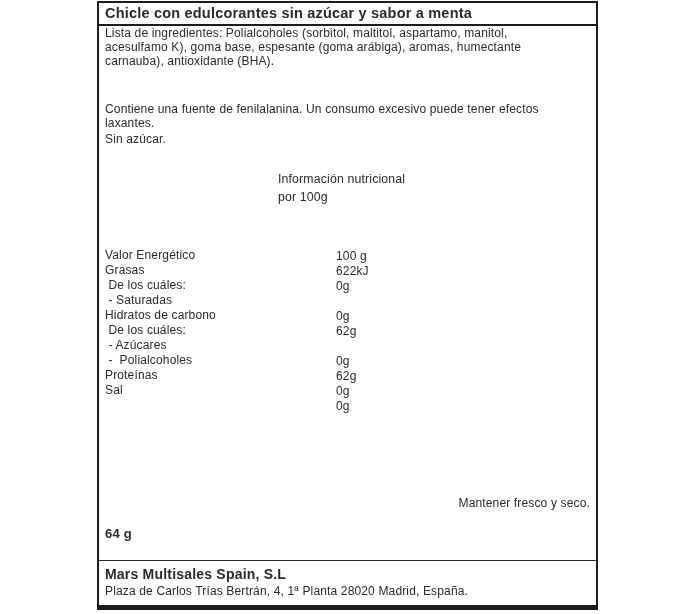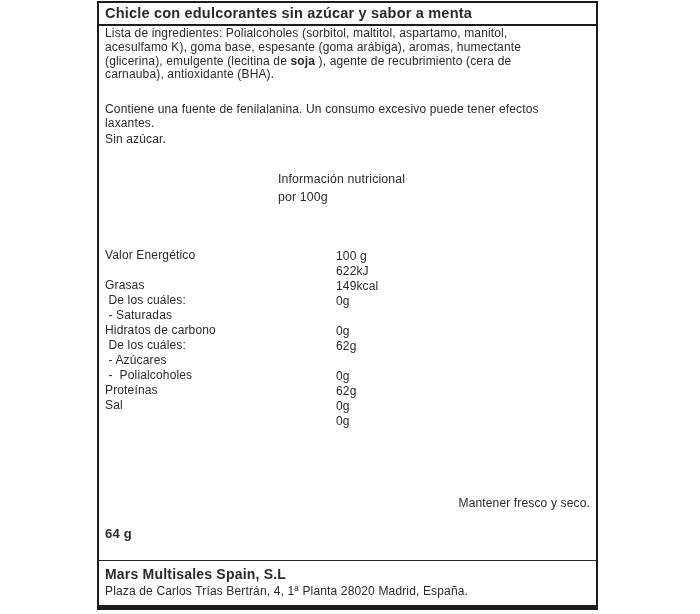--- a/index.html
+++ b/index.html
@@ -127,21 +127,20 @@
 </head>
 <body>
 
 <div class="label-box">
 
   <div class="title-bar">Chicle con edulcorantes sin azúcar y sabor a menta</div>
 
   <div class="para" id="ingredients">
     <div class="line">Lista de ingredientes: Polialcoholes (sorbitol, maltitol, aspartamo, manitol,</div>
     <div class="line">acesulfamo K), goma base, espesante (goma arábiga), aromas, humectante</div>
-    <div class="line"><span>(glicerina), emulgente (lecitina de </span><span class="bold">soja</span><span> ), agente de recubrimiento (cera de</span></div>
     <div class="line">carnauba), antioxidante (BHA).</div>
   </div>
 
   <div class="para" id="sugar-free">
     <div class="line">Sin azúcar.</div>
   </div>
 
   <div class="para" id="warning">
     <div class="line">Contiene una fuente de fenilalanina. Un consumo excesivo puede tener efectos</div>
     <div class="line">laxantes.</div>
@@ -155,24 +154,20 @@
   <div class="ntable">
     <div class="nrow">
         <span class="nlabel"></span>
         <span class="nvalue">100 g</span>
       </div>
     <div class="nrow">
         <span class="nlabel">Valor Energético</span>
         <span class="nvalue">622kJ</span>
       </div>
     <div class="nrow">
-        <span class="nlabel"></span>
-        <span class="nvalue">149kcal</span>
-      </div>
-    <div class="nrow">
         <span class="nlabel">Grasas</span>
         <span class="nvalue">0g</span>
       </div>
     <div class="nrow">
         <span class="nlabel"> De los cuáles:</span>
         <span class="nvalue"></span>
       </div>
     <div class="nrow">
         <span class="nlabel"> - Saturadas</span>
         <span class="nvalue">0g</span>

